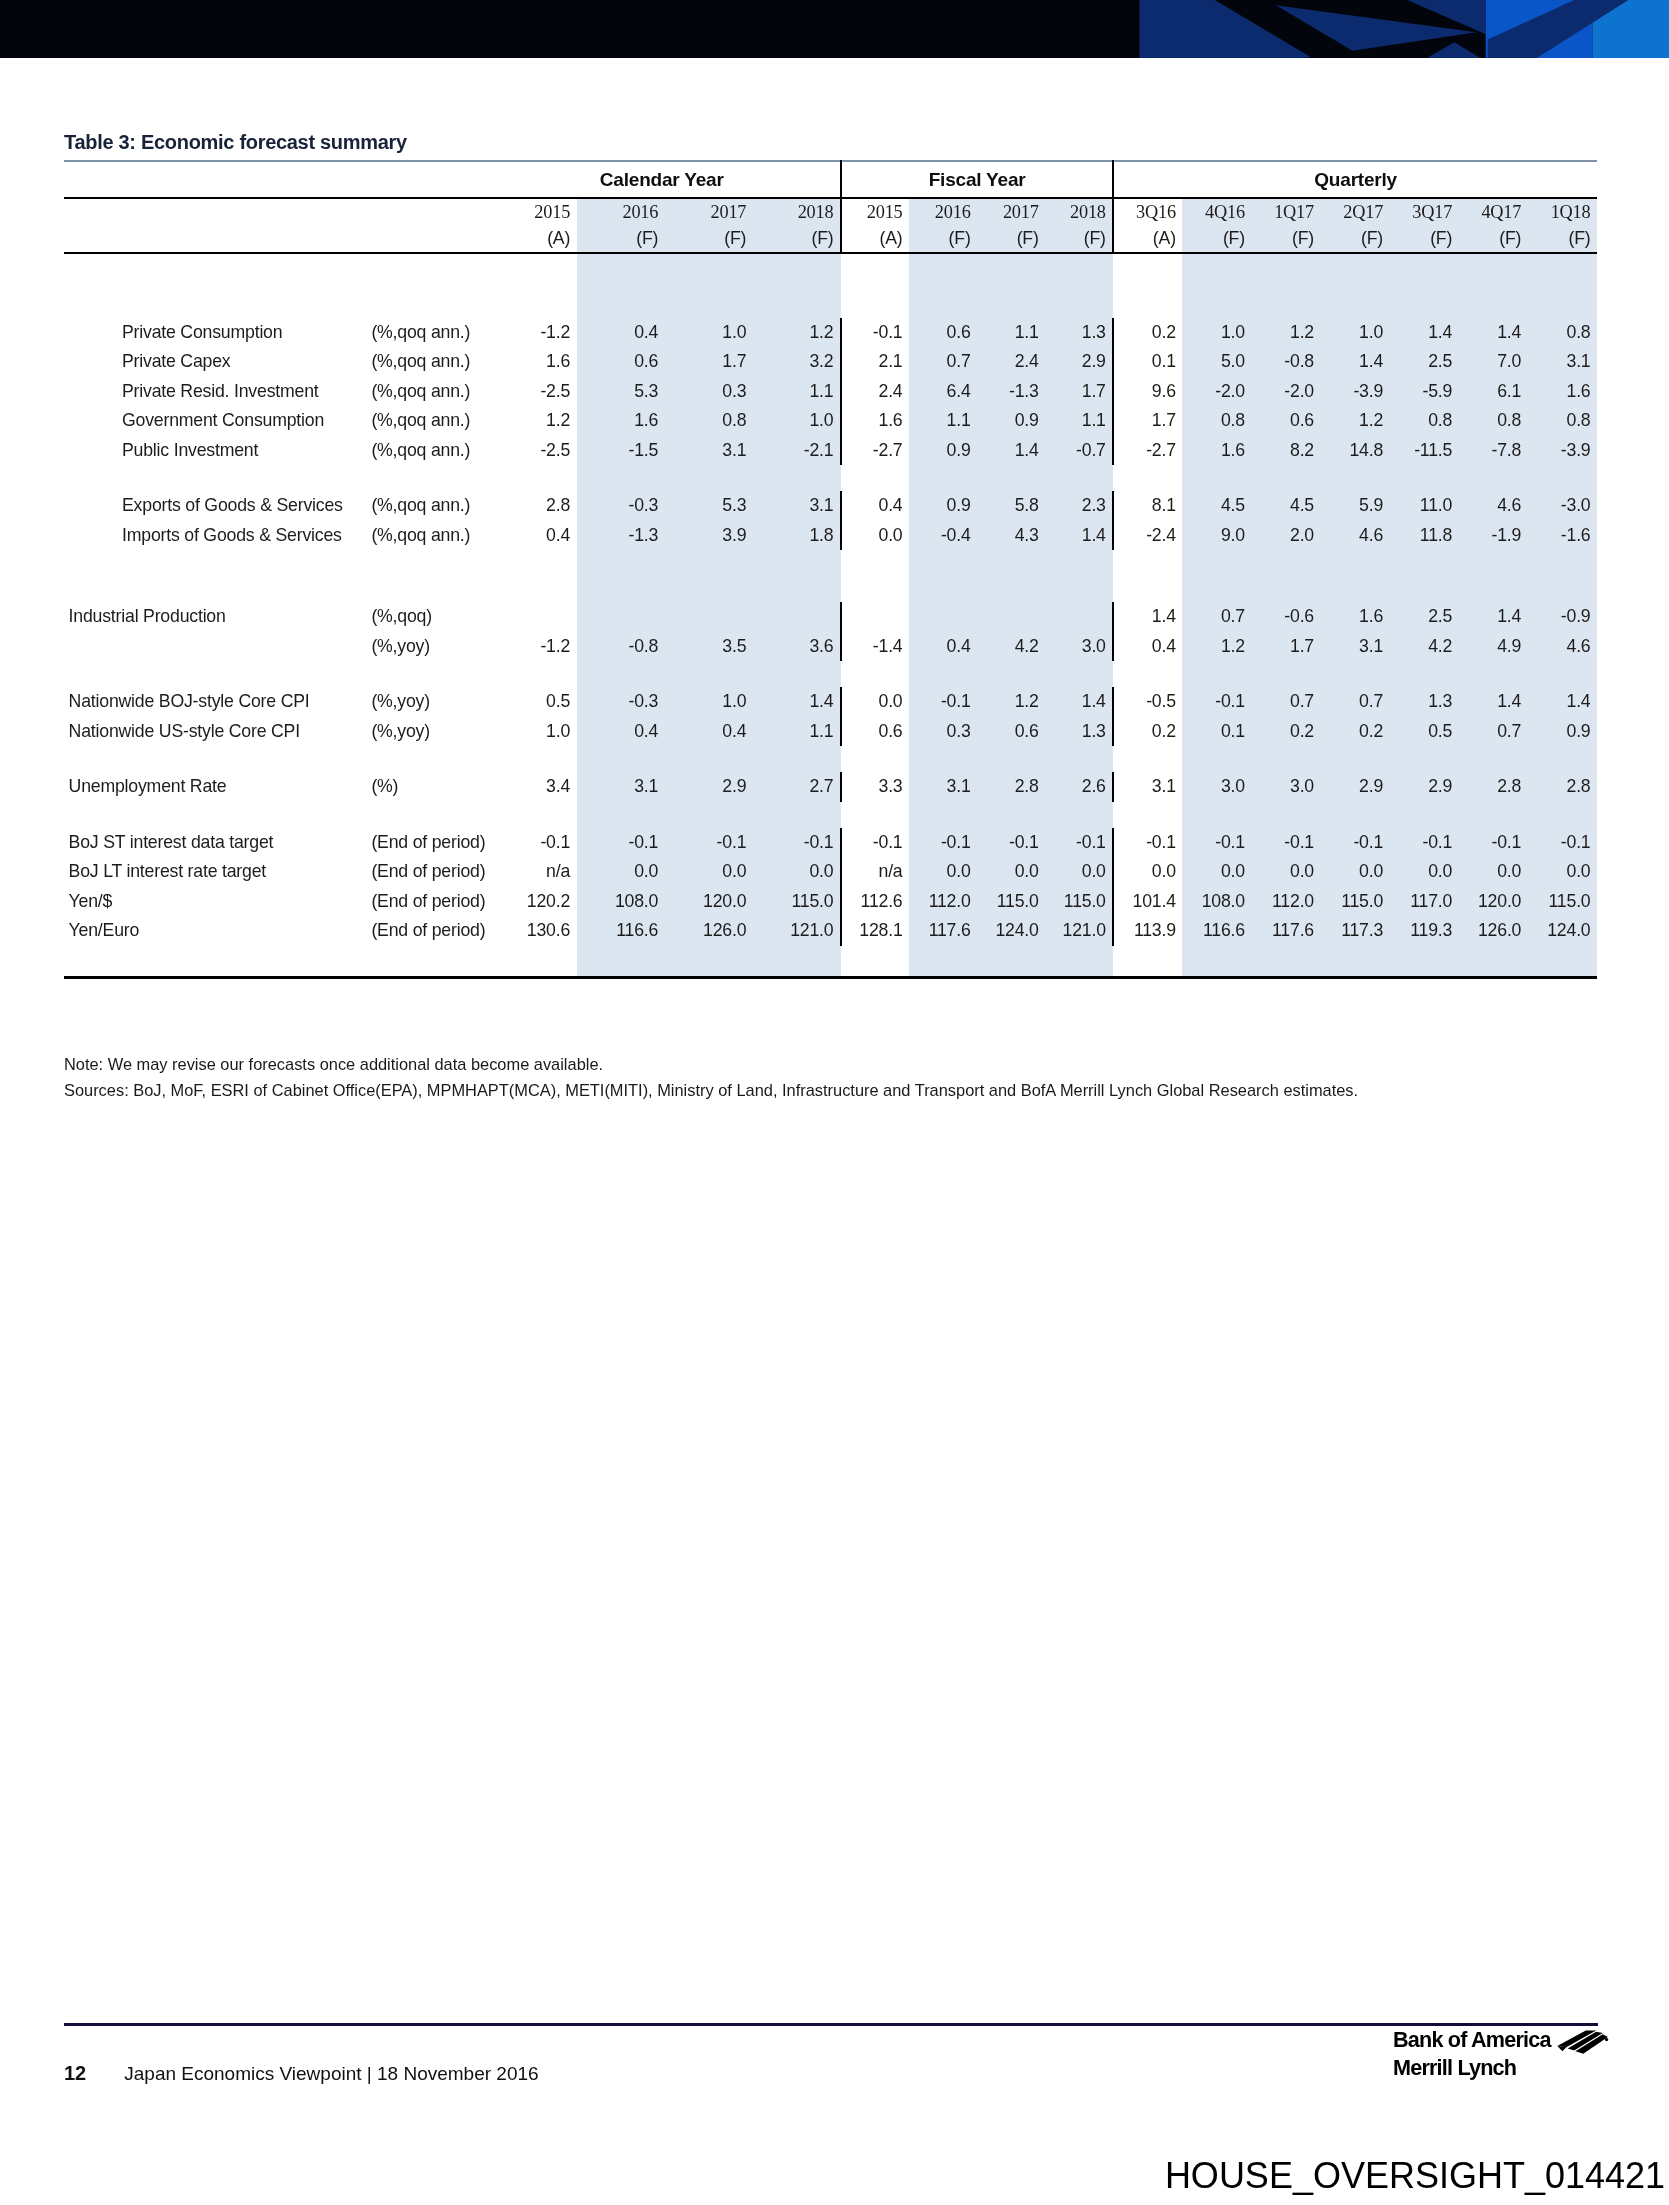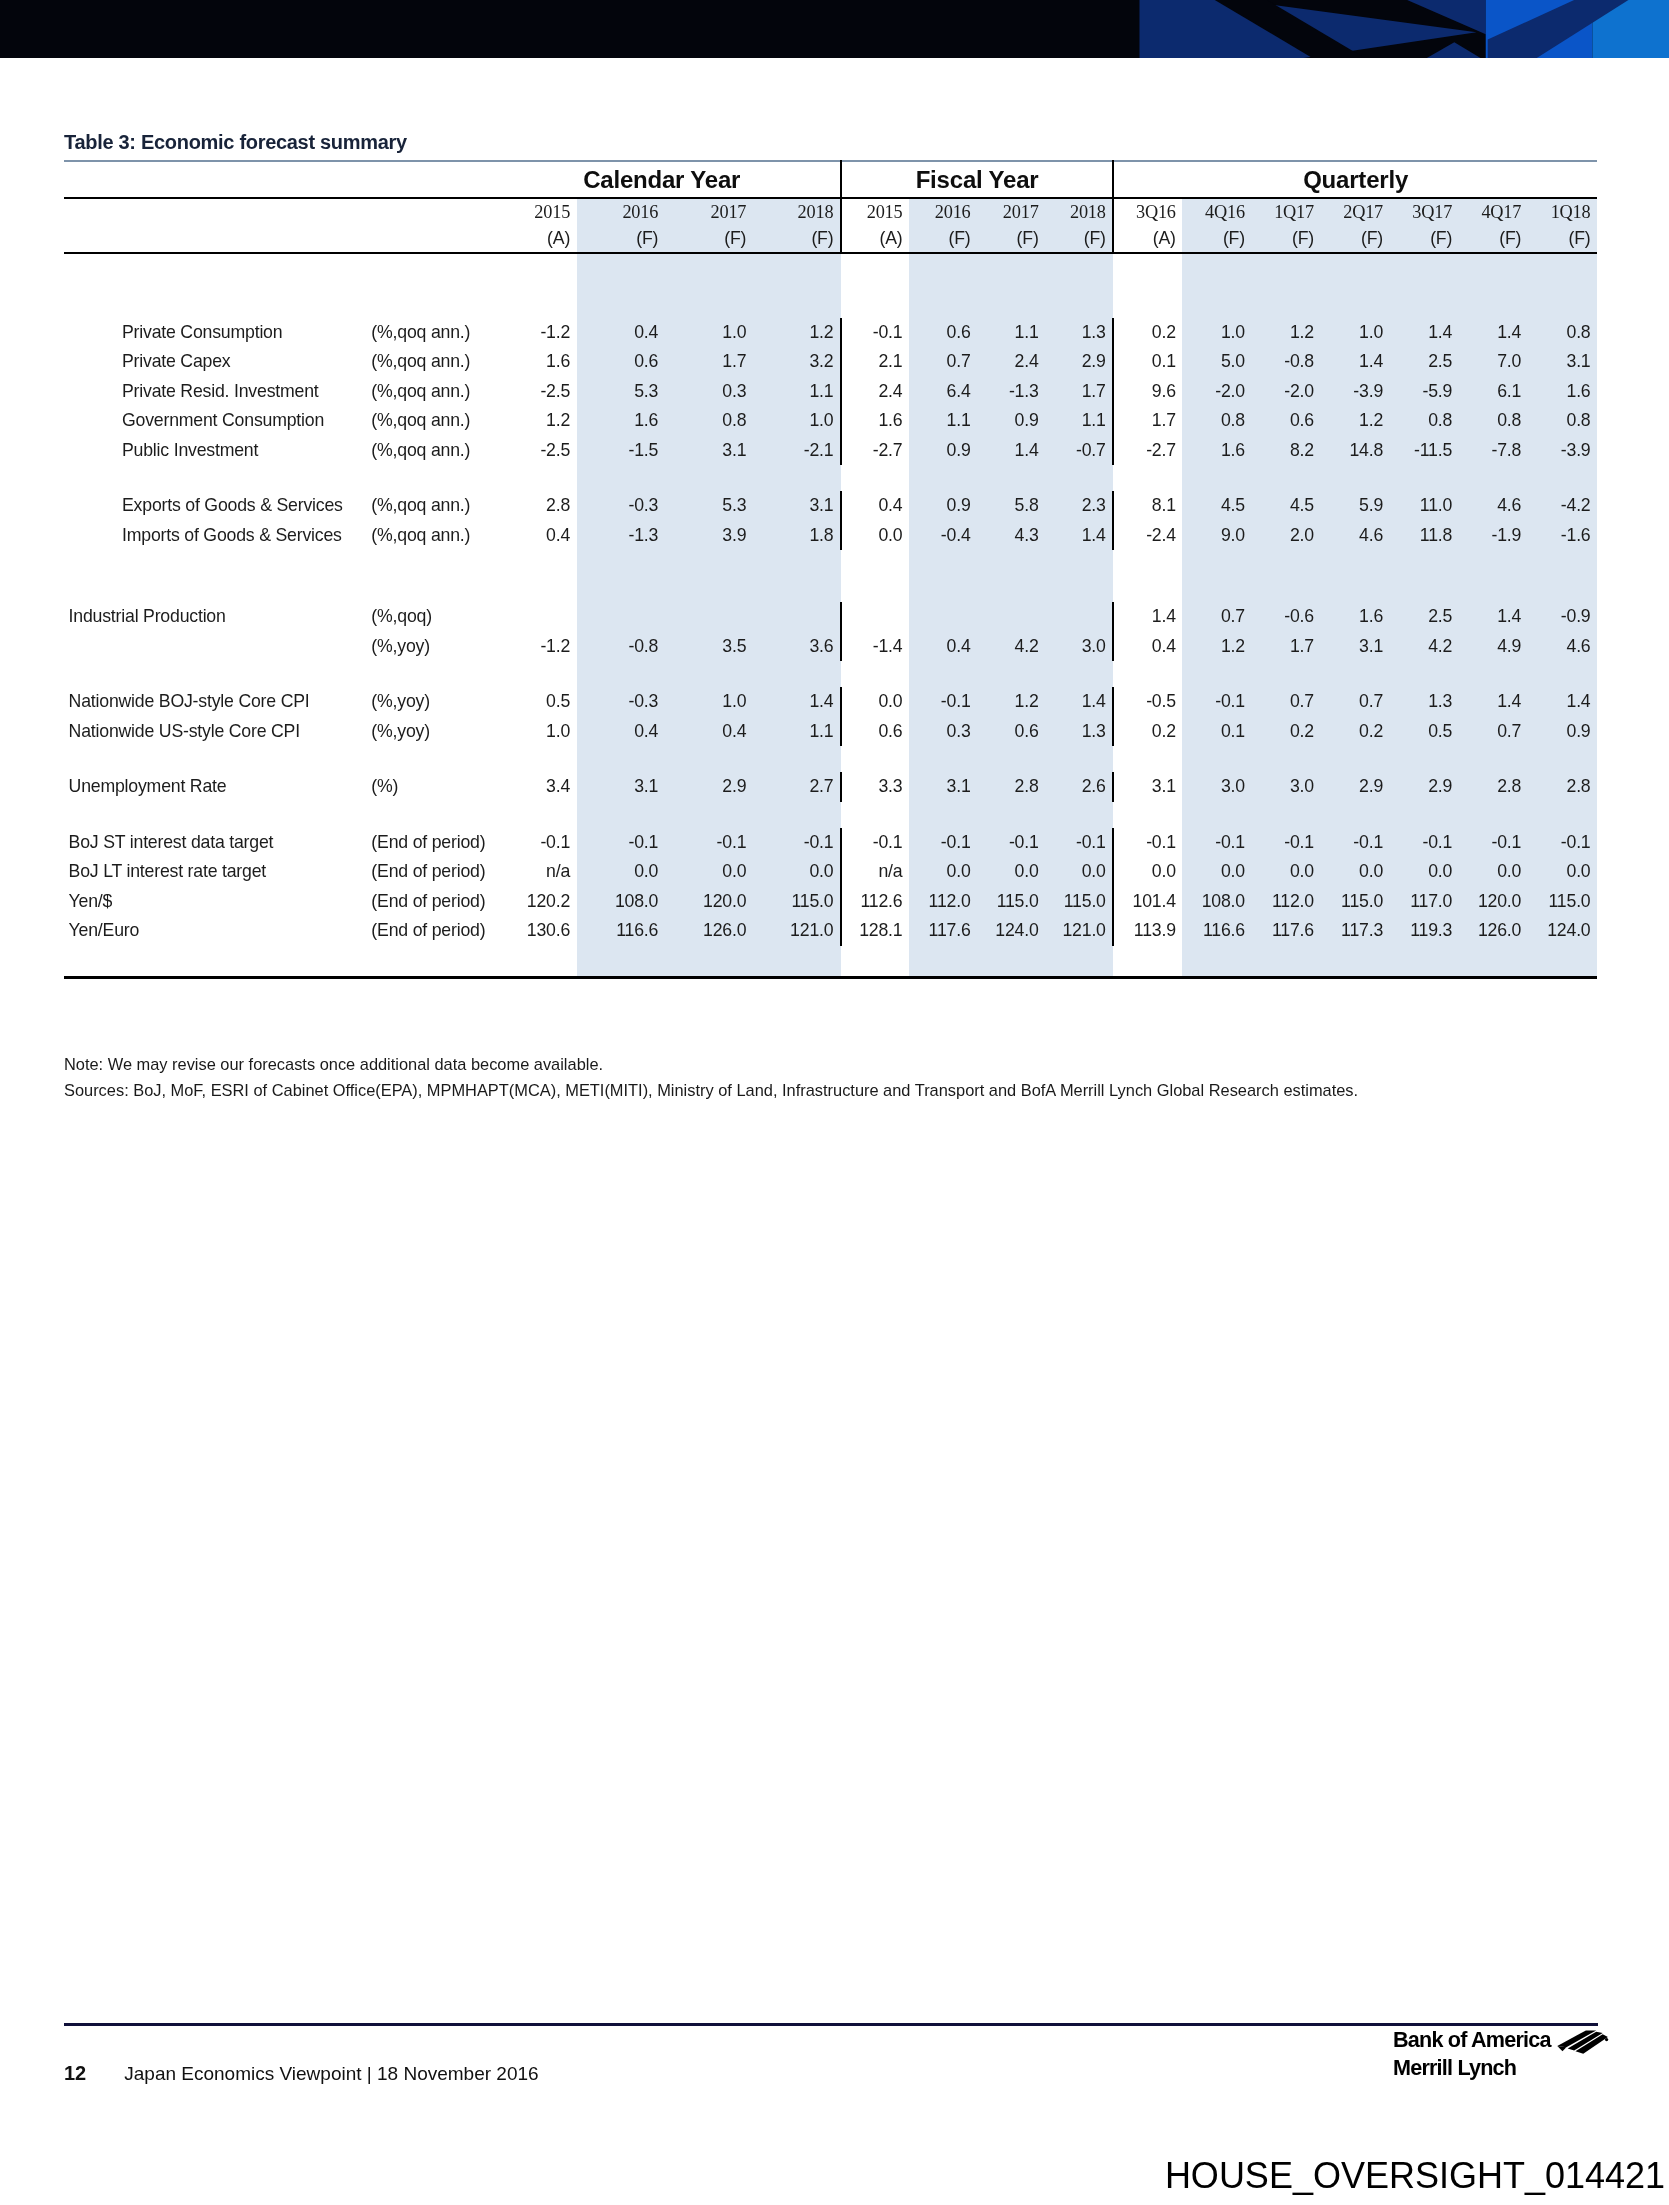--- a/index.html
+++ b/index.html
@@ -11,21 +11,21 @@
 
   
   .doc-title{position:absolute;left:64px;top:131px;font-size:20px;font-weight:800;
              letter-spacing:-0.3px;color:#182339;white-space:nowrap;}
   .tbl-wrap{position:absolute;left:64px;top:160px;}
   table.fc{border-collapse:collapse;table-layout:fixed;width:1533px;
            border-top:2.6px solid #7e93aa;border-bottom:3.3px solid #000;
            letter-spacing:-0.2px;}
   table.fc th,table.fc td{margin:0;overflow:visible;}
   .sec-row th{background:#ffffff;border-bottom:2px solid #000;font-weight:700;
-              font-size:24px;color:#0e0e0e;height:33px;vertical-align:middle;}
+              font-size:19px;color:#0e0e0e;height:33px;vertical-align:middle;}
   .yr-row td{font-size:18.3px;text-align:right;padding-right:6.5px;height:25px;vertical-align:middle;font-family:Liberation Serif, serif;}
   .st-row td{font-size:17.7px;text-align:right;padding-right:6.5px;height:23.6px;
              border-bottom:2px solid #000;vertical-align:middle;}
   td.shade{background:#dce6f1;}
   .div-l{border-left:2px solid #000;}
   tbody th,tbody td{font-size:17.7px;font-weight:400;height:27.5px;vertical-align:middle;}
   .row-label{text-align:left;padding-left:4.6px;white-space:nowrap;}
   .row-label.indent{padding-left:58px;}
   .row-unit{text-align:left;white-space:nowrap;}
   .val{text-align:right;padding-right:6.5px;white-space:nowrap;}
@@ -292,21 +292,21 @@
             <td class="val div-l">0.4</td>
             <td class="val shade">0.9</td>
             <td class="val shade">5.8</td>
             <td class="val shade">2.3</td>
             <td class="val div-l">8.1</td>
             <td class="val shade">4.5</td>
             <td class="val shade">4.5</td>
             <td class="val shade">5.9</td>
             <td class="val shade">11.0</td>
             <td class="val shade">4.6</td>
-            <td class="val shade">-4.2</td>
+            <td class="val shade">-3.0</td>
           </tr>
           <tr>
             <th class="row-label indent">Imports of Goods &amp; Services</th>
             <td class="row-unit">(%,qoq ann.)</td>
             <td class="val">0.4</td>
             <td class="val shade">-1.3</td>
             <td class="val shade">3.9</td>
             <td class="val shade">1.8</td>
             <td class="val div-l">0.0</td>
             <td class="val shade">-0.4</td>

